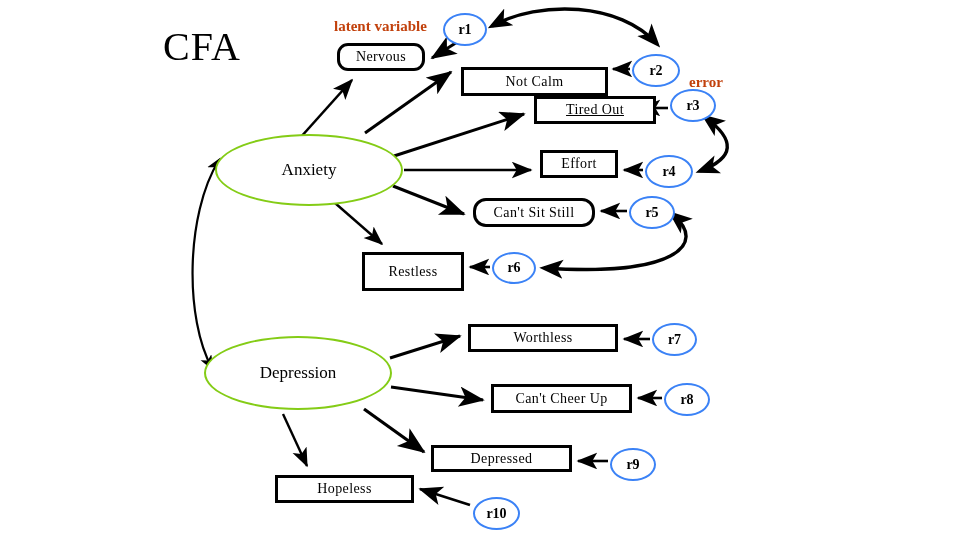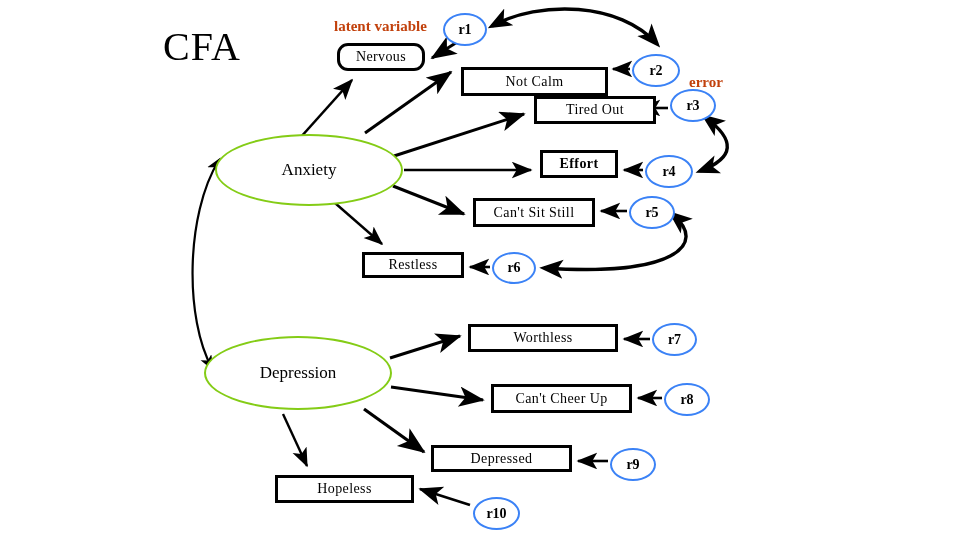--- a/index.html
+++ b/index.html
@@ -138,30 +138,30 @@
   <div class="node ellipse-latent" style="left:204px; top:336px; width:188px; height:74px;">
     <span>Depression</span>
   </div>
 
   <div class="node box" style="left:337px; top:43px; width:88px; height:28px;border-radius:11px;">
     <span>Nervous</span>
   </div>
   <div class="node box" style="left:461px; top:53px; width:147px; height:29px;margin-top:14px;">
     <span>Not Calm</span>
   </div>
-  <div class="node box" style="left:534px; top:96px; width:122px; height:28px;">
+  <div class="node box" style="left:534px; top:96px; width:122px; height:28px;text-decoration:underline;">
     <span>Tired Out</span>
   </div>
-  <div class="node box" style="left:540px; top:150px; width:78px; height:28px;font-weight:bold;">
+  <div class="node box" style="left:540px; top:150px; width:78px; height:28px;">
     <span>Effort</span>
   </div>
-  <div class="node box" style="left:473px; top:198px; width:122px; height:29px;">
+  <div class="node box" style="left:473px; top:198px; width:122px; height:29px;border-radius:13px;">
     <span>Can't Sit Still</span>
   </div>
-  <div class="node box" style="left:362px; top:252px; width:102px; height:26px;">
+  <div class="node box" style="left:362px; top:252px; width:102px; height:39px;">
     <span>Restless</span>
   </div>
   <div class="node box" style="left:491px; top:384px; width:141px; height:29px;">
     <span>Can't Cheer Up</span>
   </div>
   <div class="node box" style="left:468px; top:324px; width:150px; height:28px;">
     <span>Worthless</span>
   </div>
   <div class="node box" style="left:431px; top:445px; width:141px; height:27px;">
     <span>Depressed</span>

